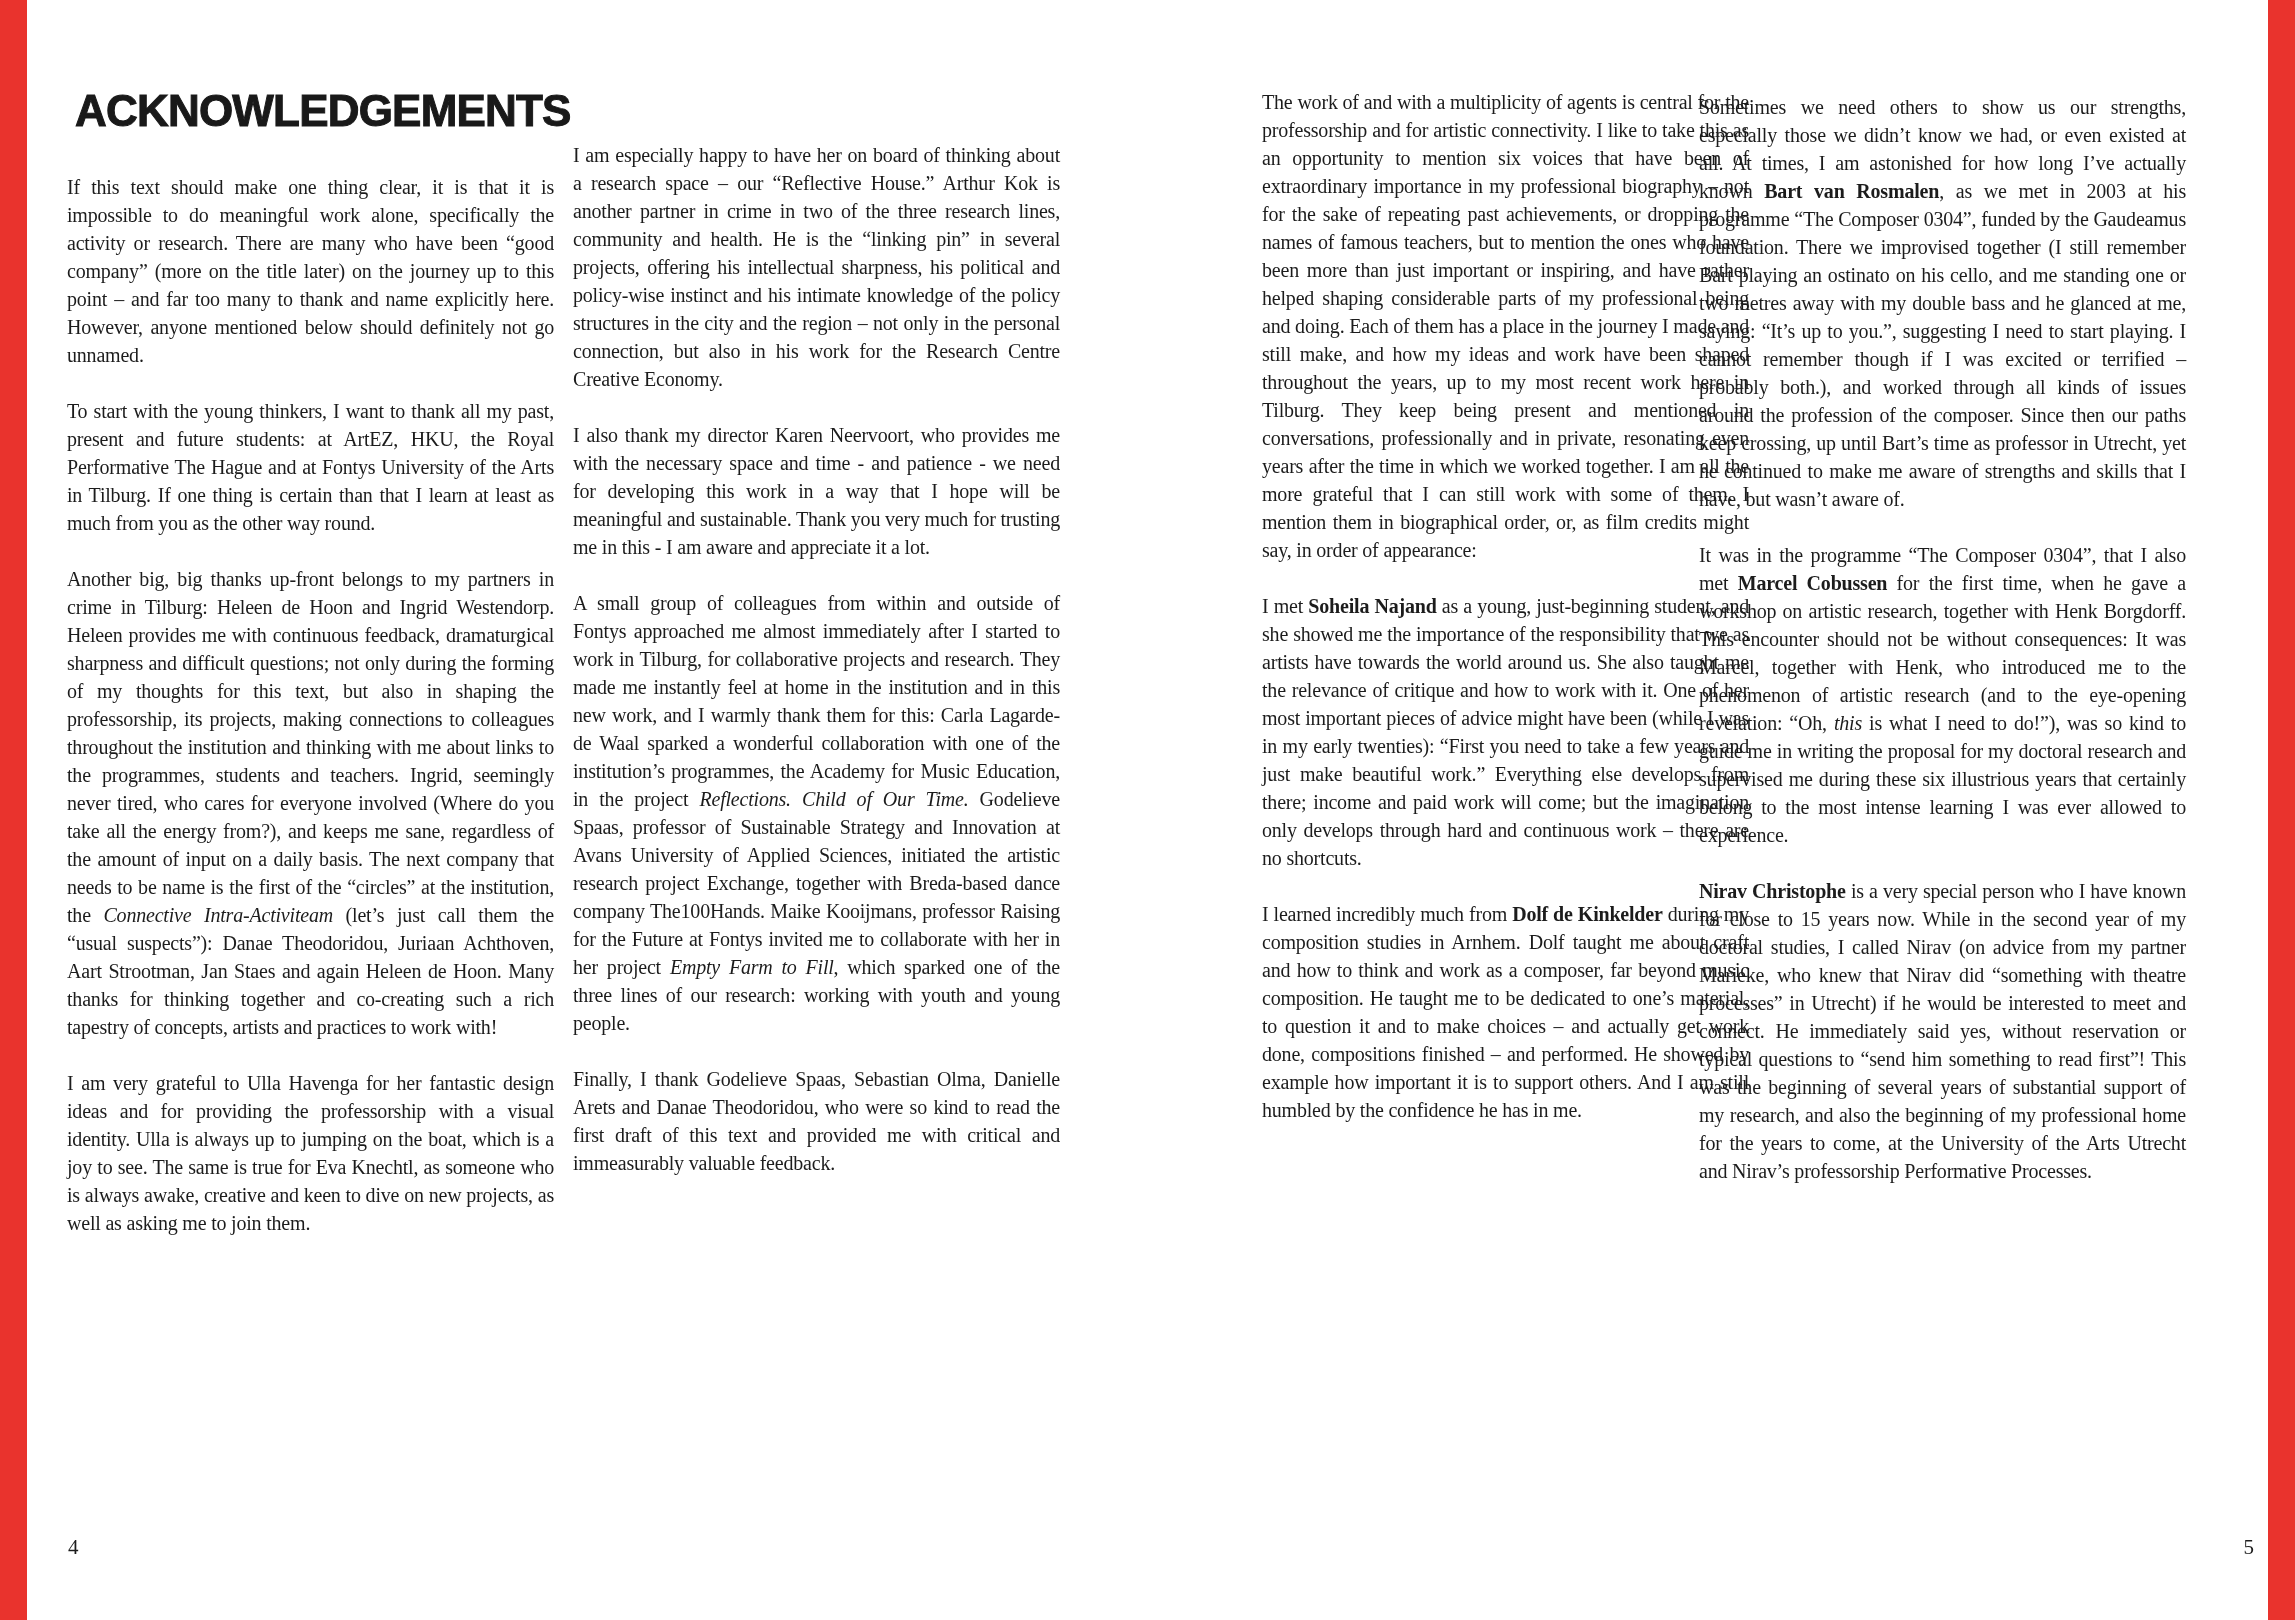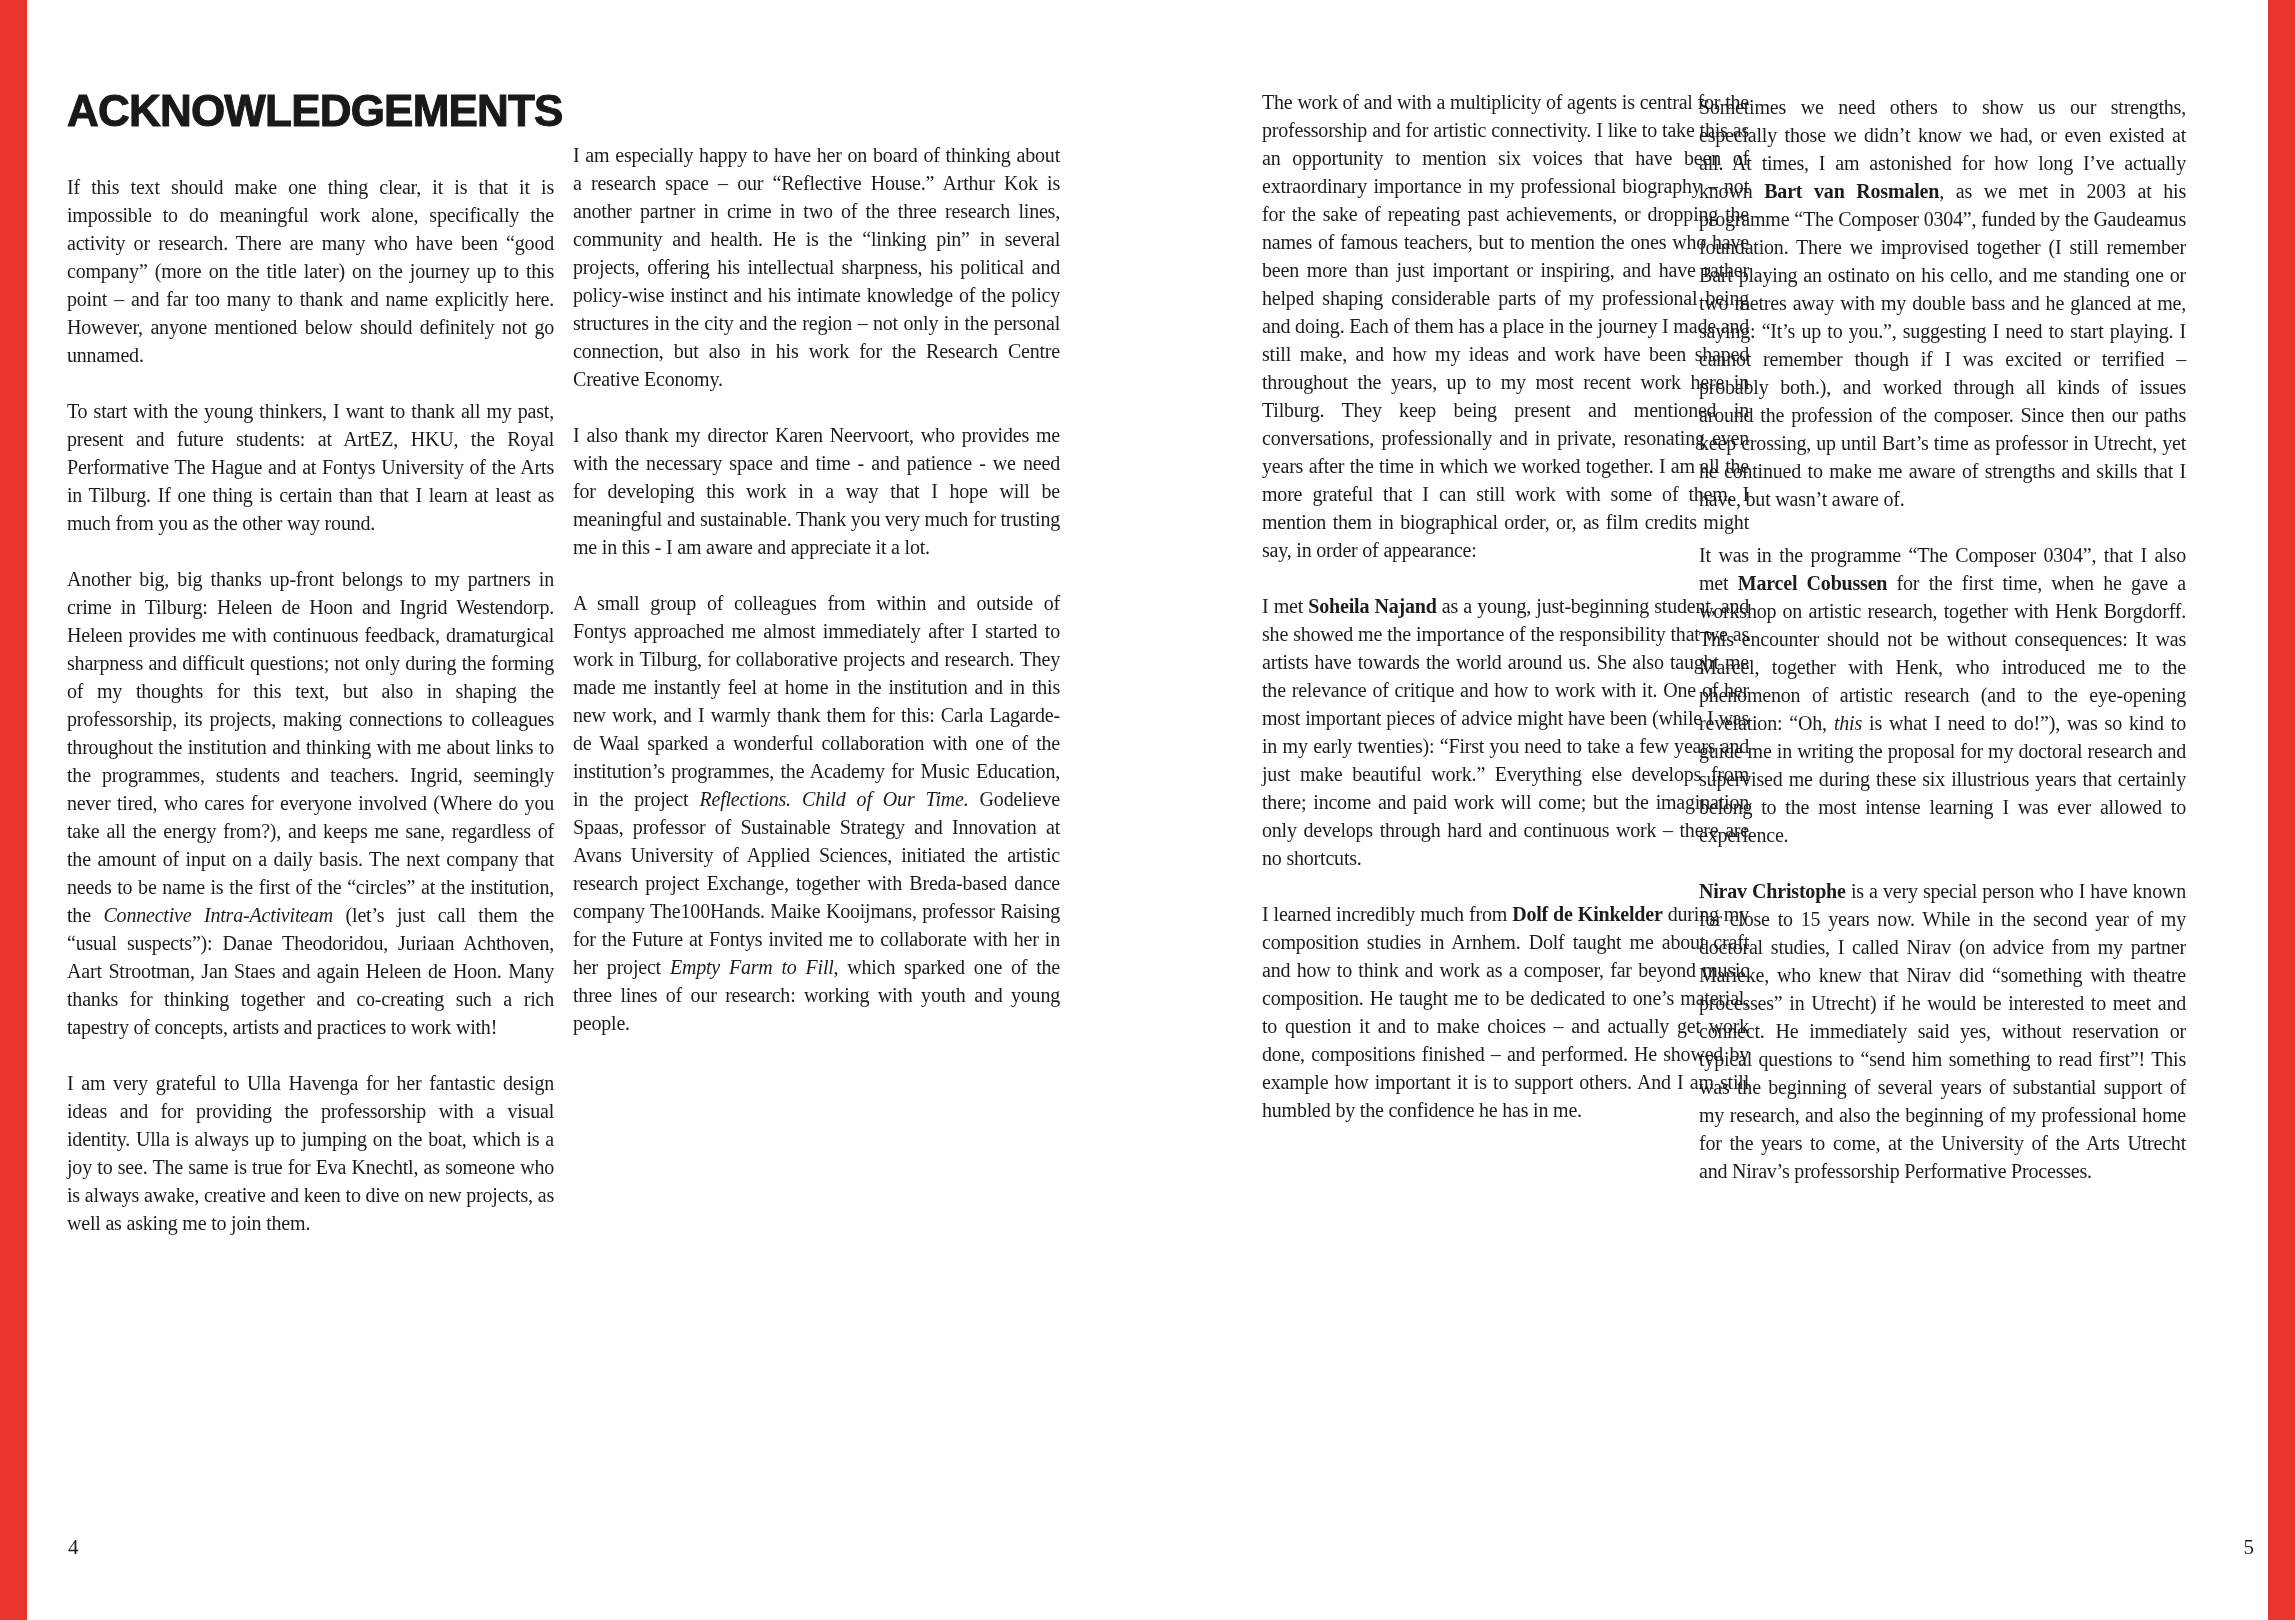--- a/index.html
+++ b/index.html
@@ -26,21 +26,21 @@
   .col p.para{margin:0 0 28px 0;}
   .seg-bold{font-weight:bold;}
   .seg-italic{font-style:italic;}
   h1.heading{
     font-family:"Liberation Sans", sans-serif;
     font-weight:700;
     -webkit-text-stroke:1px #191919;
     color:#191919;
     font-size:44px;line-height:46px;
     letter-spacing:-0.8px;
-    margin:0 0 39px 0;
+    margin:0 0 39px 8px;
     text-align:left;
   }
   .pagenum{
     position:absolute;top:1537px;
     font-family:"Liberation Serif", serif;
     font-size:21px;line-height:1;color:#1c1c1c;
   }
   .pagenum.left{left:68px;}
   .pagenum.right{right:41px;}
 </style>
@@ -60,20 +60,21 @@
           <p class="para"><span>To start with the young thinkers, I want to thank all my past, present and future students: at ArtEZ, HKU, the Royal Performative The Hague and at Fontys University of the Arts in Tilburg. If one thing is certain than that I learn at least as much from you as the other way round.</span></p>
           <p class="para"><span>Another big, big thanks up-front belongs to my partners in crime in Tilburg: Heleen de Hoon and Ingrid Westendorp. Heleen provides me with continuous feedback, dramaturgical sharpness and difficult questions; not only during the forming of my thoughts for this text, but also in shaping the professorship, its projects, making connections to colleagues throughout the institution and thinking with me about links to the programmes, students and teachers. Ingrid, seemingly never tired, who cares for everyone involved (Where do you take all the energy from?), and keeps me sane, regardless of the amount of input on a daily basis. The next company that needs to be name is the first of the “circles” at the institution, the </span><span class="seg-italic">Connective Intra-Activiteam</span><span> (let’s just call them the “usual suspects”): Danae Theodoridou, Juriaan Achthoven, Aart Strootman, Jan Staes and again Heleen de Hoon. Many thanks for thinking together and co-creating such a rich tapestry of concepts, artists and practices to work with!</span></p>
           <p class="para"><span>I am very grateful to Ulla Havenga for her fantastic design ideas and for providing the professorship with a visual identity. Ulla is always up to jumping on the boat, which is a joy to see. The same is true for Eva Knechtl, as someone who is always awake, creative and keen to dive on new projects, as well as asking me to join them.</span></p>
         </div>
     </div>
     <div class="col" style="left:573px;top:93px;margin-top:48px;">
       <div>
           <p class="para"><span>I am especially happy to have her on board of thinking about a research space – our “Reflective House.” Arthur Kok is another partner in crime in two of the three research lines, community and health. He is the “linking pin” in several projects, offering his intellectual sharpness, his political and policy-wise instinct and his intimate knowledge of the policy structures in the city and the region – not only in the personal connection, but also in his work for the Research Centre Creative Economy.</span></p>
           <p class="para"><span>I also thank my director Karen Neervoort, who provides me with the necessary space and time - and patience - we need for developing this work in a way that I hope will be meaningful and sustainable. Thank you very much for trusting me in this - I am aware and appreciate it a lot.</span></p>
           <p class="para"><span>A small group of colleagues from within and outside of Fontys approached me almost immediately after I started to work in Tilburg, for collaborative projects and research. They made me instantly feel at home in the institution and in this new work, and I warmly thank them for this: Carla Lagarde-de Waal sparked a wonderful collaboration with one of the institution’s programmes, the Academy for Music Education, in the project </span><span class="seg-italic">Reflections. Child of Our Time.</span><span> Godelieve Spaas, professor of Sustainable Strategy and Innovation at Avans University of Applied Sciences, initiated the artistic research project Exchange, together with Breda-based dance company The100Hands. Maike Kooijmans, professor Raising for the Future at Fontys invited me to collaborate with her in her project </span><span class="seg-italic">Empty Farm to Fill</span><span>, which sparked one of the three lines of our research: working with youth and young people.</span></p>
+          <p class="para"><span>Finally, I thank Godelieve Spaas, Sebastian Olma, Danielle Arets and Danae Theodoridou, who were so kind to read the first draft of this text and provided me with critical and immeasurably valuable feedback.</span></p>
         </div>
     </div>
     <div class="pagenum left">4</div>
   </div>
 
   <div>
     <div class="col" style="left:1262px;top:88px;">
       <div>
           <p class="para"><span>The work of and with a multiplicity of agents is central for the professorship and for artistic connectivity. I like to take this as an opportunity to mention six voices that have been of extraordinary importance in my professional biography – not for the sake of repeating past achievements, or dropping the names of famous teachers, but to mention the ones who have been more than just important or inspiring, and have rather helped shaping considerable parts of my professional being and doing. Each of them has a place in the journey I made and still make, and how my ideas and work have been shaped throughout the years, up to my most recent work here in Tilburg. They keep being present and mentioned in conversations, professionally and in private, resonating even years after the time in which we worked together. I am all the more grateful that I can still work with some of them. I mention them in biographical order, or, as film credits might say, in order of appearance:</span></p>
           <p class="para"><span>I met </span><span class="seg-bold">Soheila Najand</span><span> as a young, just-beginning student, and she showed me the importance of the responsibility that we as artists have towards the world around us. She also taught me the relevance of critique and how to work with it. One of her most important pieces of advice might have been (while I was in my early twenties): “First you need to take a few years and just make beautiful work.” Everything else develops from there; income and paid work will come; but the imagination only develops through hard and continuous work – there are no shortcuts.</span></p>

